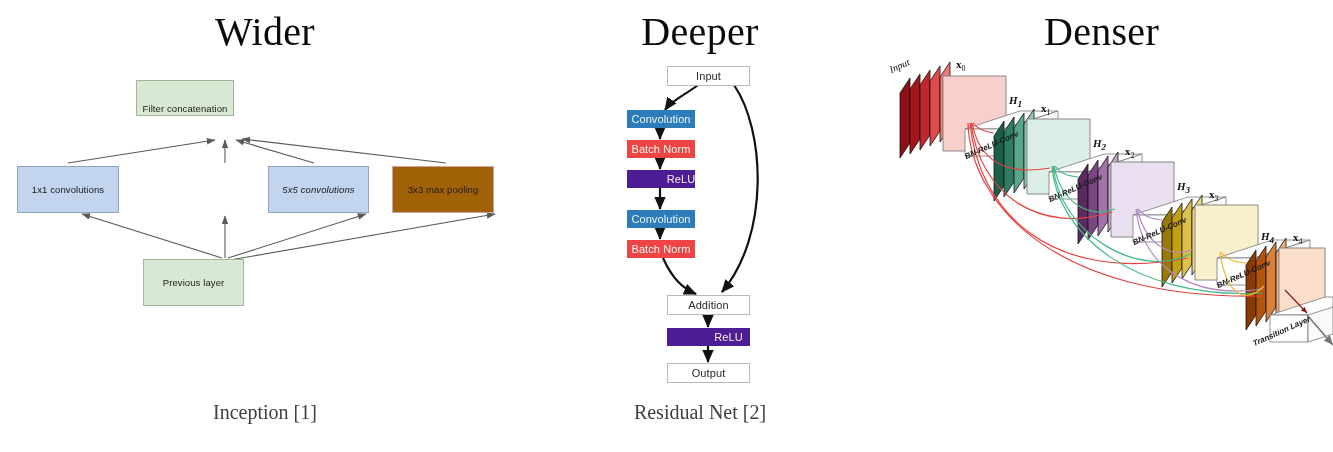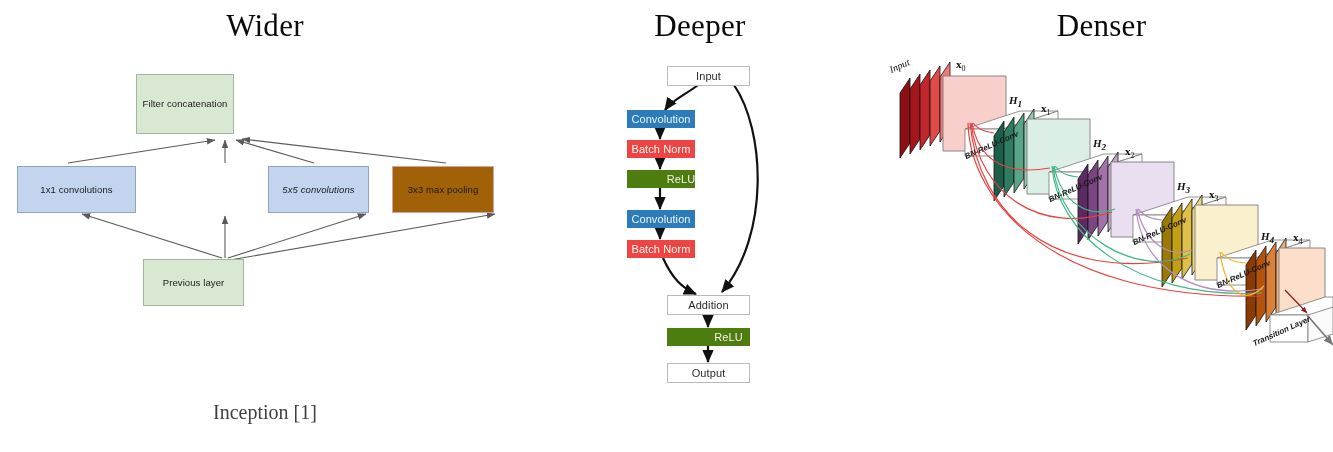--- a/index.html
+++ b/index.html
@@ -23,21 +23,21 @@
   #panel-resnet    { left: 530px; width: 340px; }
   #panel-densenet  { left: 870px; width: 463px; }
 
   .panel-title {
     position: absolute;
     top: 8px;
     left: 0;
     width: 100%;
     text-align: center;
     font-family: "Liberation Serif", serif;
-    font-size: 31px;
+    font-size: 40px;
     font-weight: 400;
     color: #0a0a0a;
     letter-spacing: 0.3px;
   }
   .panel-caption {
     position: absolute;
     bottom: 28px;
     left: 0;
     width: 100%;
     text-align: center;
@@ -78,21 +78,21 @@
     display: flex;
     align-items: center;
     justify-content: center;
     text-align: center;
     font-size: 11px;
     letter-spacing: 0.1px;
   }
   .res-white { background: #ffffff; border: 1px solid #b9b9b9; color: #2b2b2b; }
   .res-conv  { background: #2b7cb8; color: #eef4fa; }
   .res-bn    { background: #ef4444; color: #eefaf0; }
-  .res-relu  { background: #4d7c0f; color: #fbeeec; padding-left: 40px; }
+  .res-relu  { background: #4c1d95; color: #fbeeec; padding-left: 40px; }
 
   
   .dn-label {
     position: absolute;
     font-family: "Liberation Serif", serif;
     color: #111;
     white-space: nowrap;
   }
   .dn-h      { font-size: 11px; font-style: italic; font-weight: 700; }
   .dn-x      { font-size: 11px; font-weight: 700; }
@@ -128,25 +128,25 @@
       <path d="M 228,258 L 366,214"></path>
       <path d="M 230,260 L 495,214"></path>
 
       <path d="M 68,163 L 215,140"></path>
       <path d="M 225,163 L 225,140"></path>
       <path d="M 314,163 L 236,140"></path>
       <path d="M 446,163 L 242,139"></path>
     </g>
   </svg>
 
-  <div class="incep-box incep-green" style="left:136px; top:74px; width:98px; height:60px;">
+  <div class="incep-box incep-green" style="left:136px; top:80px; width:98px; height:36px;align-items:flex-end;">
     <span>Filter concatenation</span>
   </div>
 
-  <div class="incep-box incep-blue" style="left:17px; top:166px; width:119px; height:47px;">
+  <div class="incep-box incep-blue" style="left:17px; top:166px; width:102px; height:47px;">
     <span>1x1 convolutions</span>
   </div>
 
 
   <div class="incep-box incep-blue" style="left:268px; top:166px; width:101px; height:47px;font-style:italic;">
     <span>5x5 convolutions</span>
   </div>
 
   <div class="incep-box incep-red" style="left:392px; top:166px; width:102px; height:47px;">
     <span>3x3 max pooling</span>
@@ -217,20 +217,21 @@
   </div>
 
   <div class="res-box res-relu" style="left:137px; top:328px; width:83px; height:18px;">
     <span>ReLU</span>
   </div>
 
   <div class="res-box res-white" style="left:137px; top:363px; width:83px; height:20px;">
     <span>Output</span>
   </div>
 
+  <div class="panel-caption">Residual Net [2]</div>
 </div>
 
 <div class="panel" id="panel-densenet">
 
   <div class="panel-title">Denser</div>
 
   <svg class="diagram" width="463" height="452" viewBox="0 0 463 452">
     <defs>
       <marker id="dn-arrow-r" markerWidth="6" markerHeight="6" refX="5" refY="2.2" orient="auto" markerUnits="strokeWidth">
         <path d="M0,0 L5,2.2 L0,4.4 z" fill="#8b1a1a"></path>

